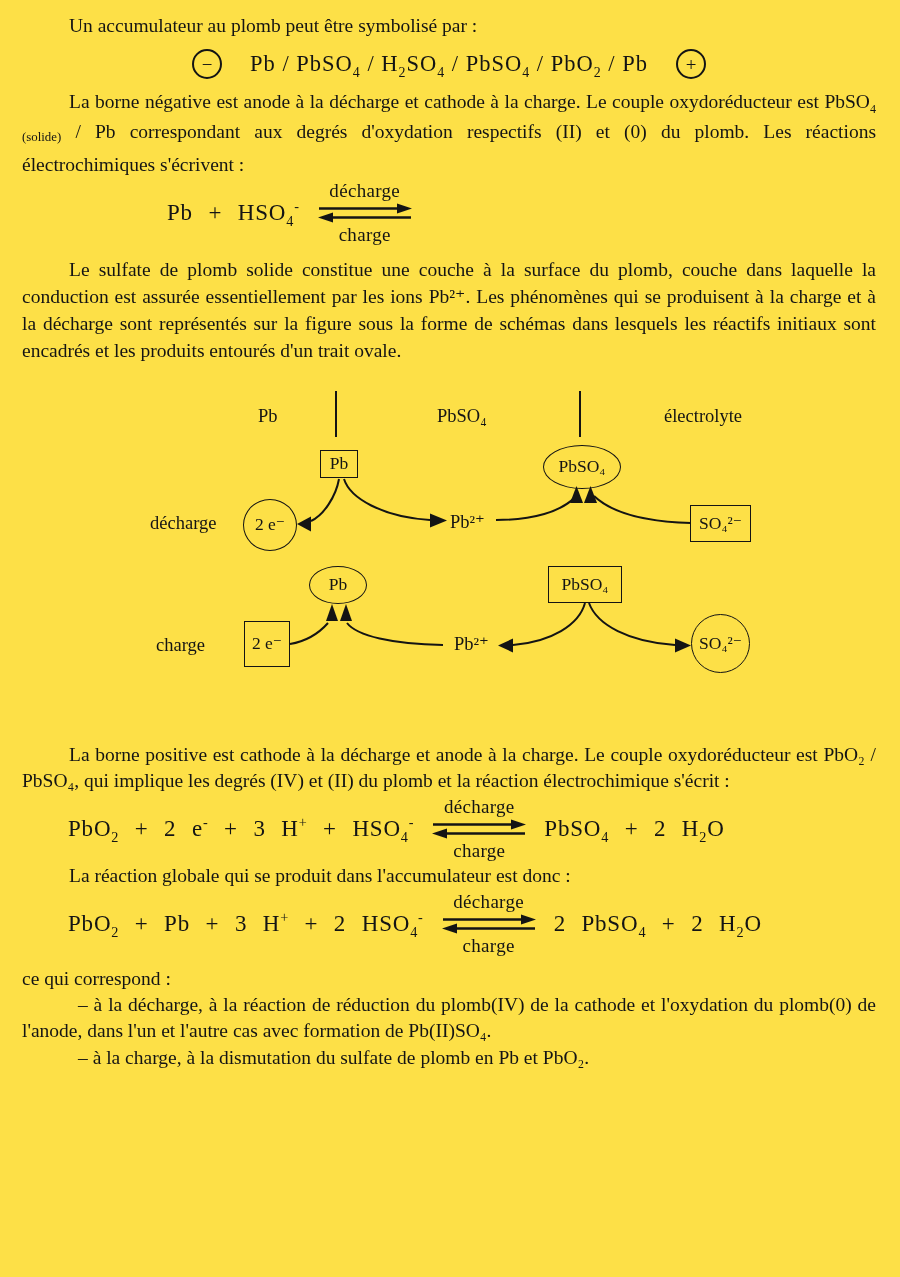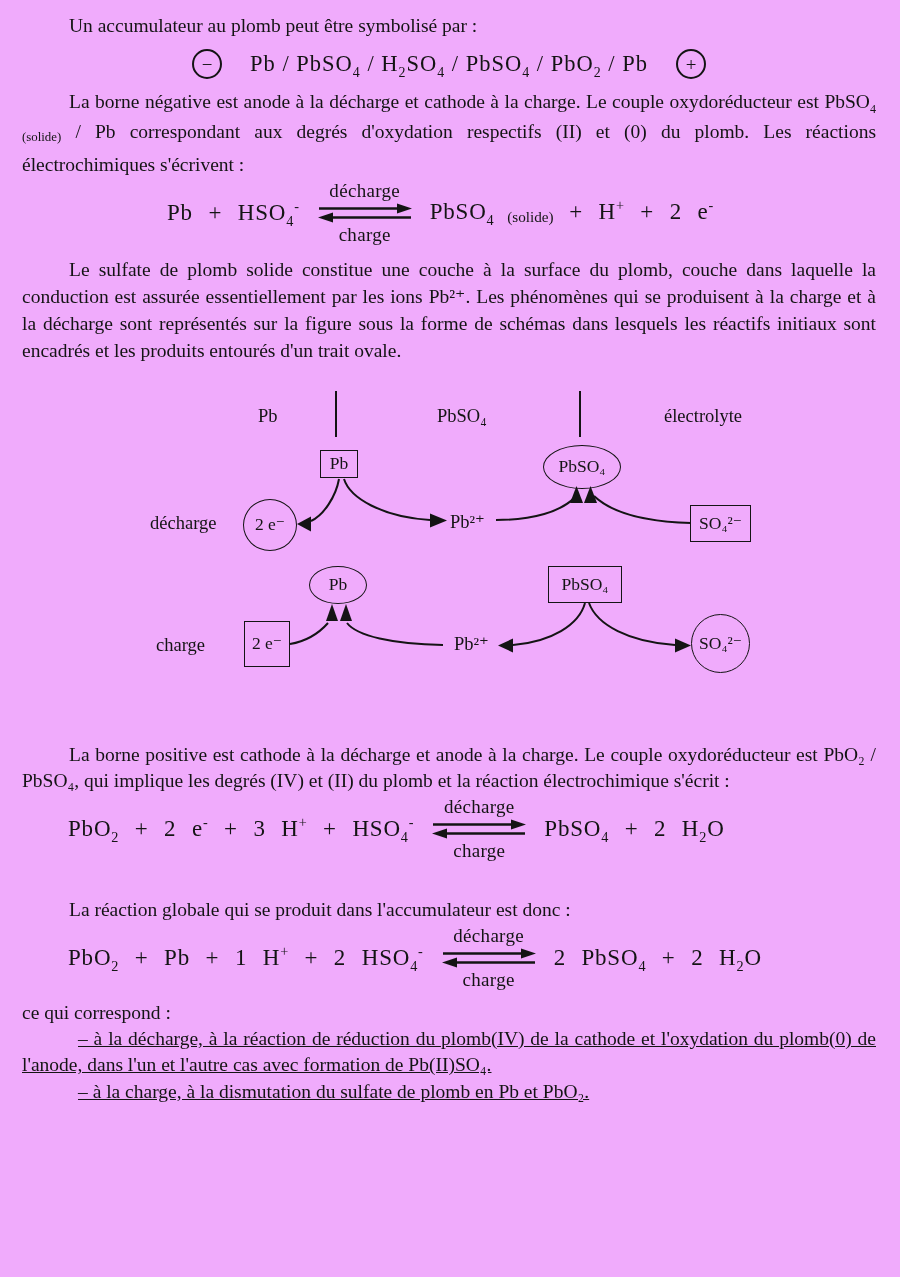--- a/index.html
+++ b/index.html
@@ -1,29 +1,29 @@
 <!DOCTYPE html>
 <html><head>
 <meta charset="utf-8">
 <style>
   html,body{margin:0;padding:0;background:#e8e8e8;}
   .page{
     position:relative;
     width:900px;height:1277px;
-    background:#f0abfc;
+    background:#fde047;
     color:#141414;
     font-family:"Liberation Serif","DejaVu Serif",serif;
     font-size:19.5px;
     overflow:hidden;
     box-sizing:border-box;
     padding:12px 24px 0 22px;
   }
   p{margin:0;line-height:27px;text-align:justify;}
   .indent{text-indent:47px;}
-  .indent-sm{text-indent:56px;text-decoration:underline;}
+  .indent-sm{text-indent:56px;}
   sub{font-size:0.62em;line-height:0;}
   sup{font-size:0.62em;line-height:0;}
   .small-note{font-size:0.66em;letter-spacing:0;vertical-align:-0.22em;}
 
   
   .cell-line{
     display:flex;align-items:center;justify-content:center;
     gap:28px;margin-top:7px;height:36px;
     font-size:22.5px;letter-spacing:1px;
   }
@@ -90,21 +90,20 @@
     <span class="arrow-stack">
       <span class="arrow-label">décharge</span>
       <svg class="harpoons" width="94" height="20" viewBox="0 0 94 20">
         <line x1="1" y1="5.5" x2="80" y2="5.5" stroke="#141414" stroke-width="2.3"></line>
         <polygon points="79,0.5 94,5.5 79,10.5" fill="#141414"></polygon>
         <line x1="14" y1="14.5" x2="93" y2="14.5" stroke="#141414" stroke-width="2.3"></line>
         <polygon points="15,9.5 0,14.5 15,19.5" fill="#141414"></polygon>
       </svg>
       <span class="arrow-label">charge</span>
     </span>
-    <span><span>PbSO</span><sub>4</sub><span class="small-note"> (solide)</span><span> + H</span><sup>+</sup><span> + 2 e</span><sup>-</sup></span>
   </div>
 
   <p class="indent" style="margin-top:10px;">Le sulfate de plomb solide constitue une couche à la surface du plomb, couche dans laquelle la conduction est assurée essentiellement par les ions Pb²⁺. Les phénomènes qui se produisent à la charge et à la décharge sont représentés sur la figure sous la forme de schémas dans lesquels les réactifs initiaux sont encadrés et les produits entourés d'un trait ovale.</p>
 
   <div class="figure">
 
     <div class="vline" style="left:335px;top:7px;height:46px;"></div>
     <div class="vline" style="left:579px;top:7px;height:46px;"></div>
 
     <div class="fig-abs fig-label" style="left:258px;top:22px;">Pb</div>
@@ -159,24 +158,24 @@
         <polygon points="79,0.5 94,5.5 79,10.5" fill="#141414"></polygon>
         <line x1="14" y1="14.5" x2="93" y2="14.5" stroke="#141414" stroke-width="2.3"></line>
         <polygon points="15,9.5 0,14.5 15,19.5" fill="#141414"></polygon>
       </svg>
       <span class="arrow-label">charge</span>
     </span>
     <span><span>PbSO</span><sub>4</sub><span> + 2 H</span><sub>2</sub><span>O</span></span>
   </div>
 
 
-  <p class="indent" style="margin-top:34px;">La réaction globale qui se produit dans l'accumulateur est donc :</p>
+  <p class="indent" style="">La réaction globale qui se produit dans l'accumulateur est donc :</p>
 
   <div class="equation eq23">
-    <span><span>PbO</span><sub>2</sub><span> + Pb + 1 H</span><sup>+</sup><span> + 2 HSO</span><sub>4</sub><sup>-</sup></span>
+    <span><span>PbO</span><sub>2</sub><span> + Pb + 3 H</span><sup>+</sup><span> + 2 HSO</span><sub>4</sub><sup>-</sup></span>
     <span class="arrow-stack">
       <span class="arrow-label">décharge</span>
       <svg class="harpoons" width="94" height="20" viewBox="0 0 94 20">
         <line x1="1" y1="5.5" x2="80" y2="5.5" stroke="#141414" stroke-width="2.3"></line>
         <polygon points="79,0.5 94,5.5 79,10.5" fill="#141414"></polygon>
         <line x1="14" y1="14.5" x2="93" y2="14.5" stroke="#141414" stroke-width="2.3"></line>
         <polygon points="15,9.5 0,14.5 15,19.5" fill="#141414"></polygon>
       </svg>
       <span class="arrow-label">charge</span>
     </span>

